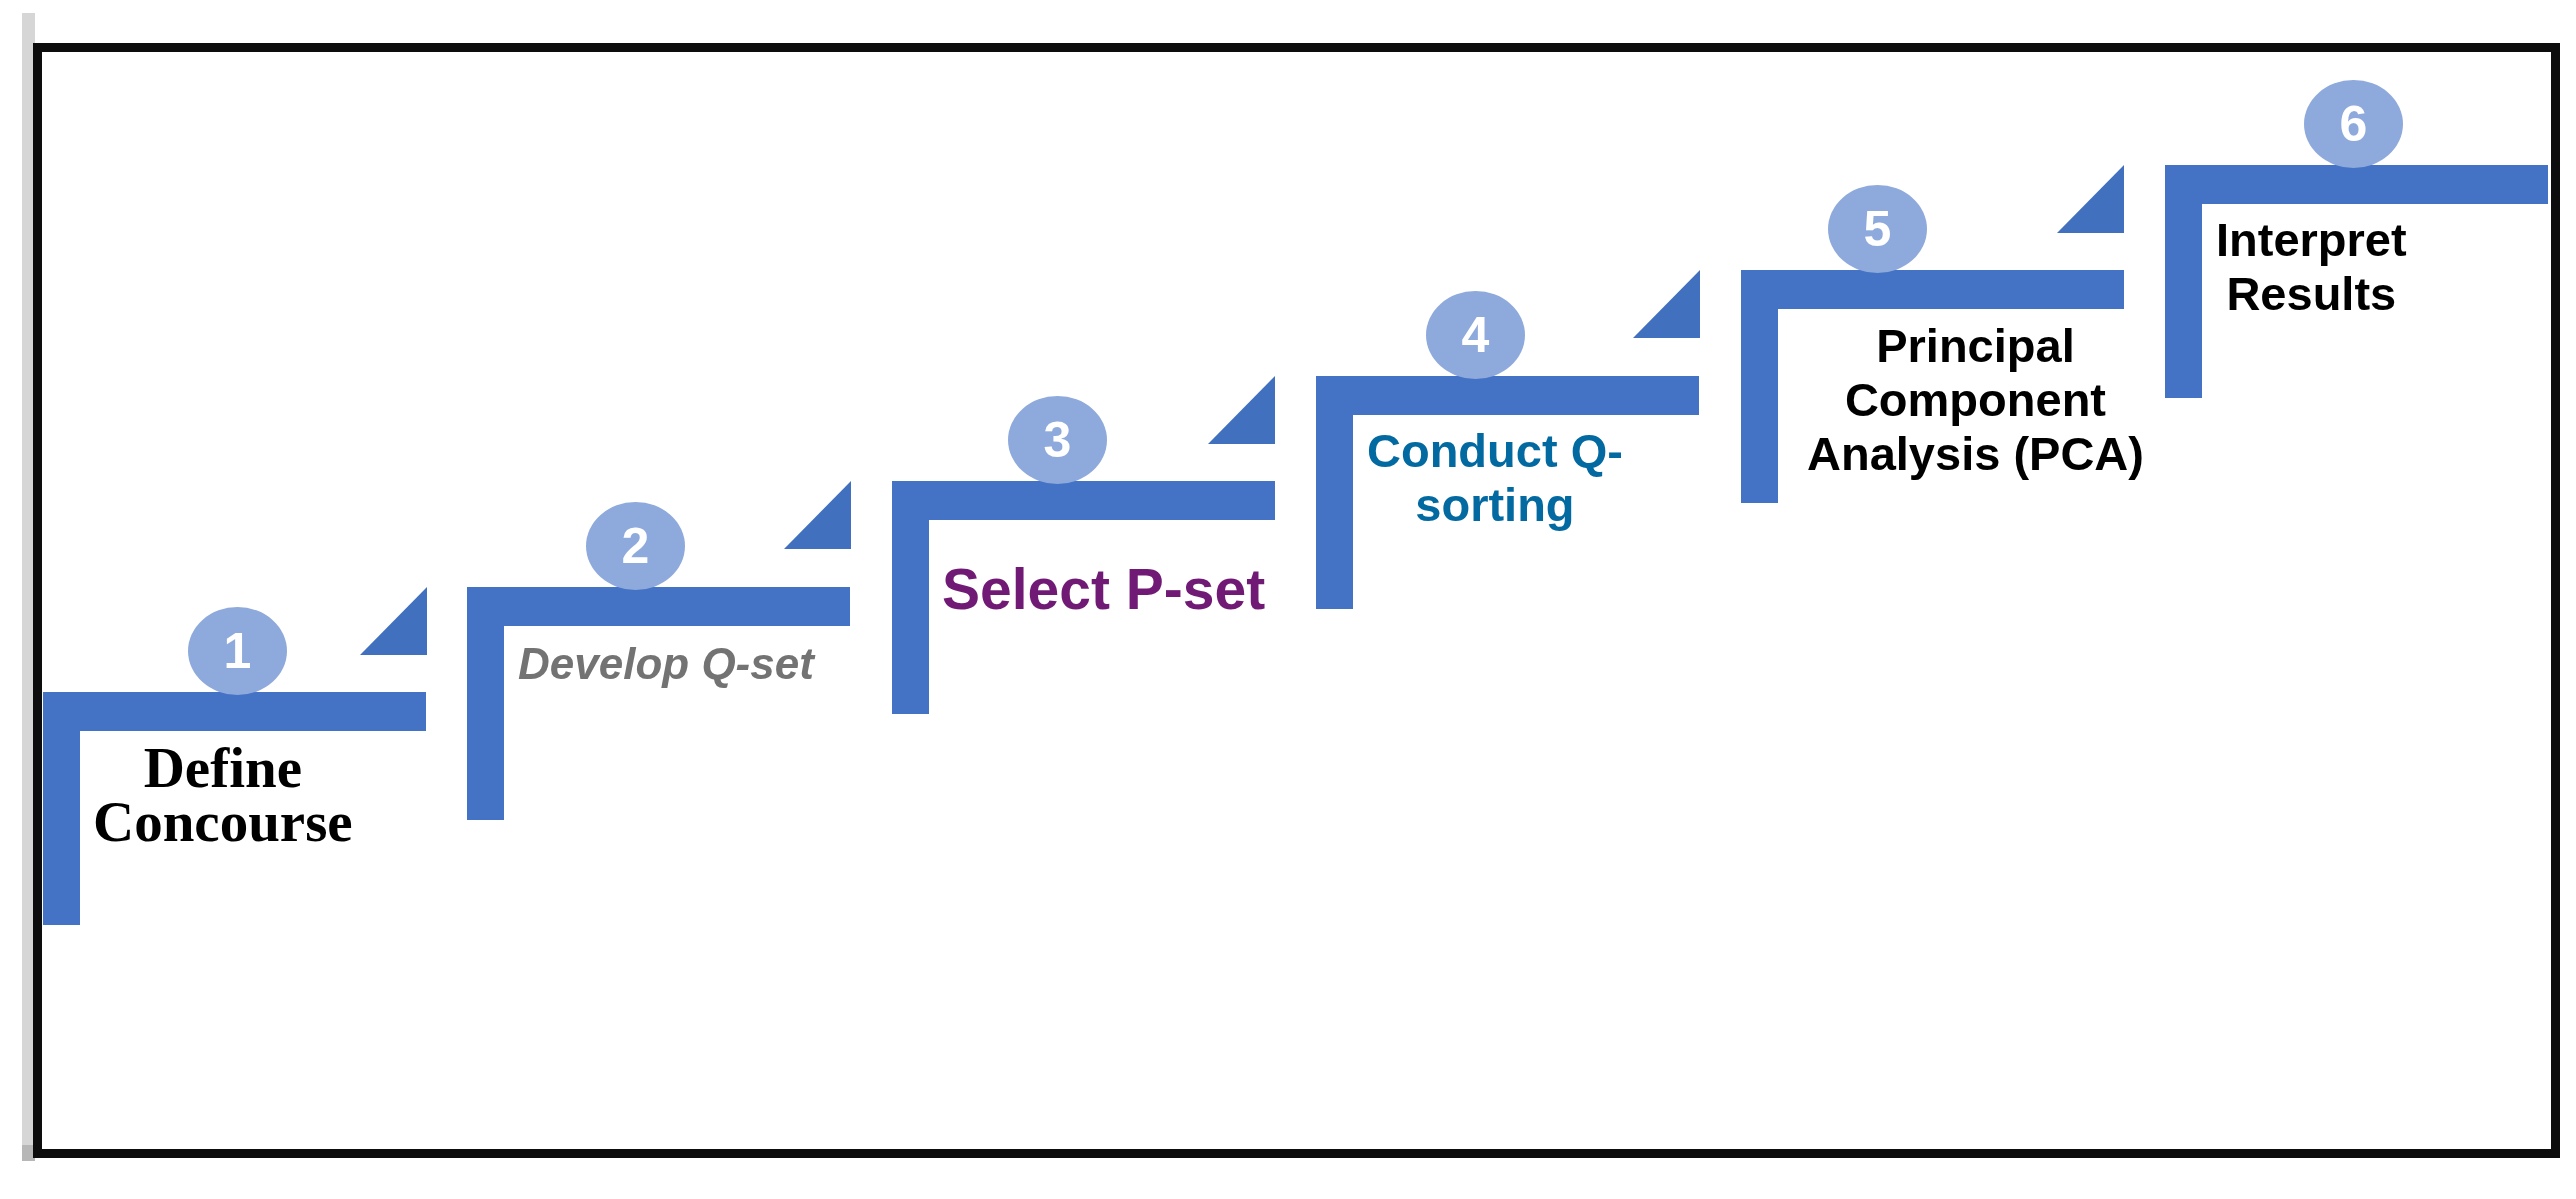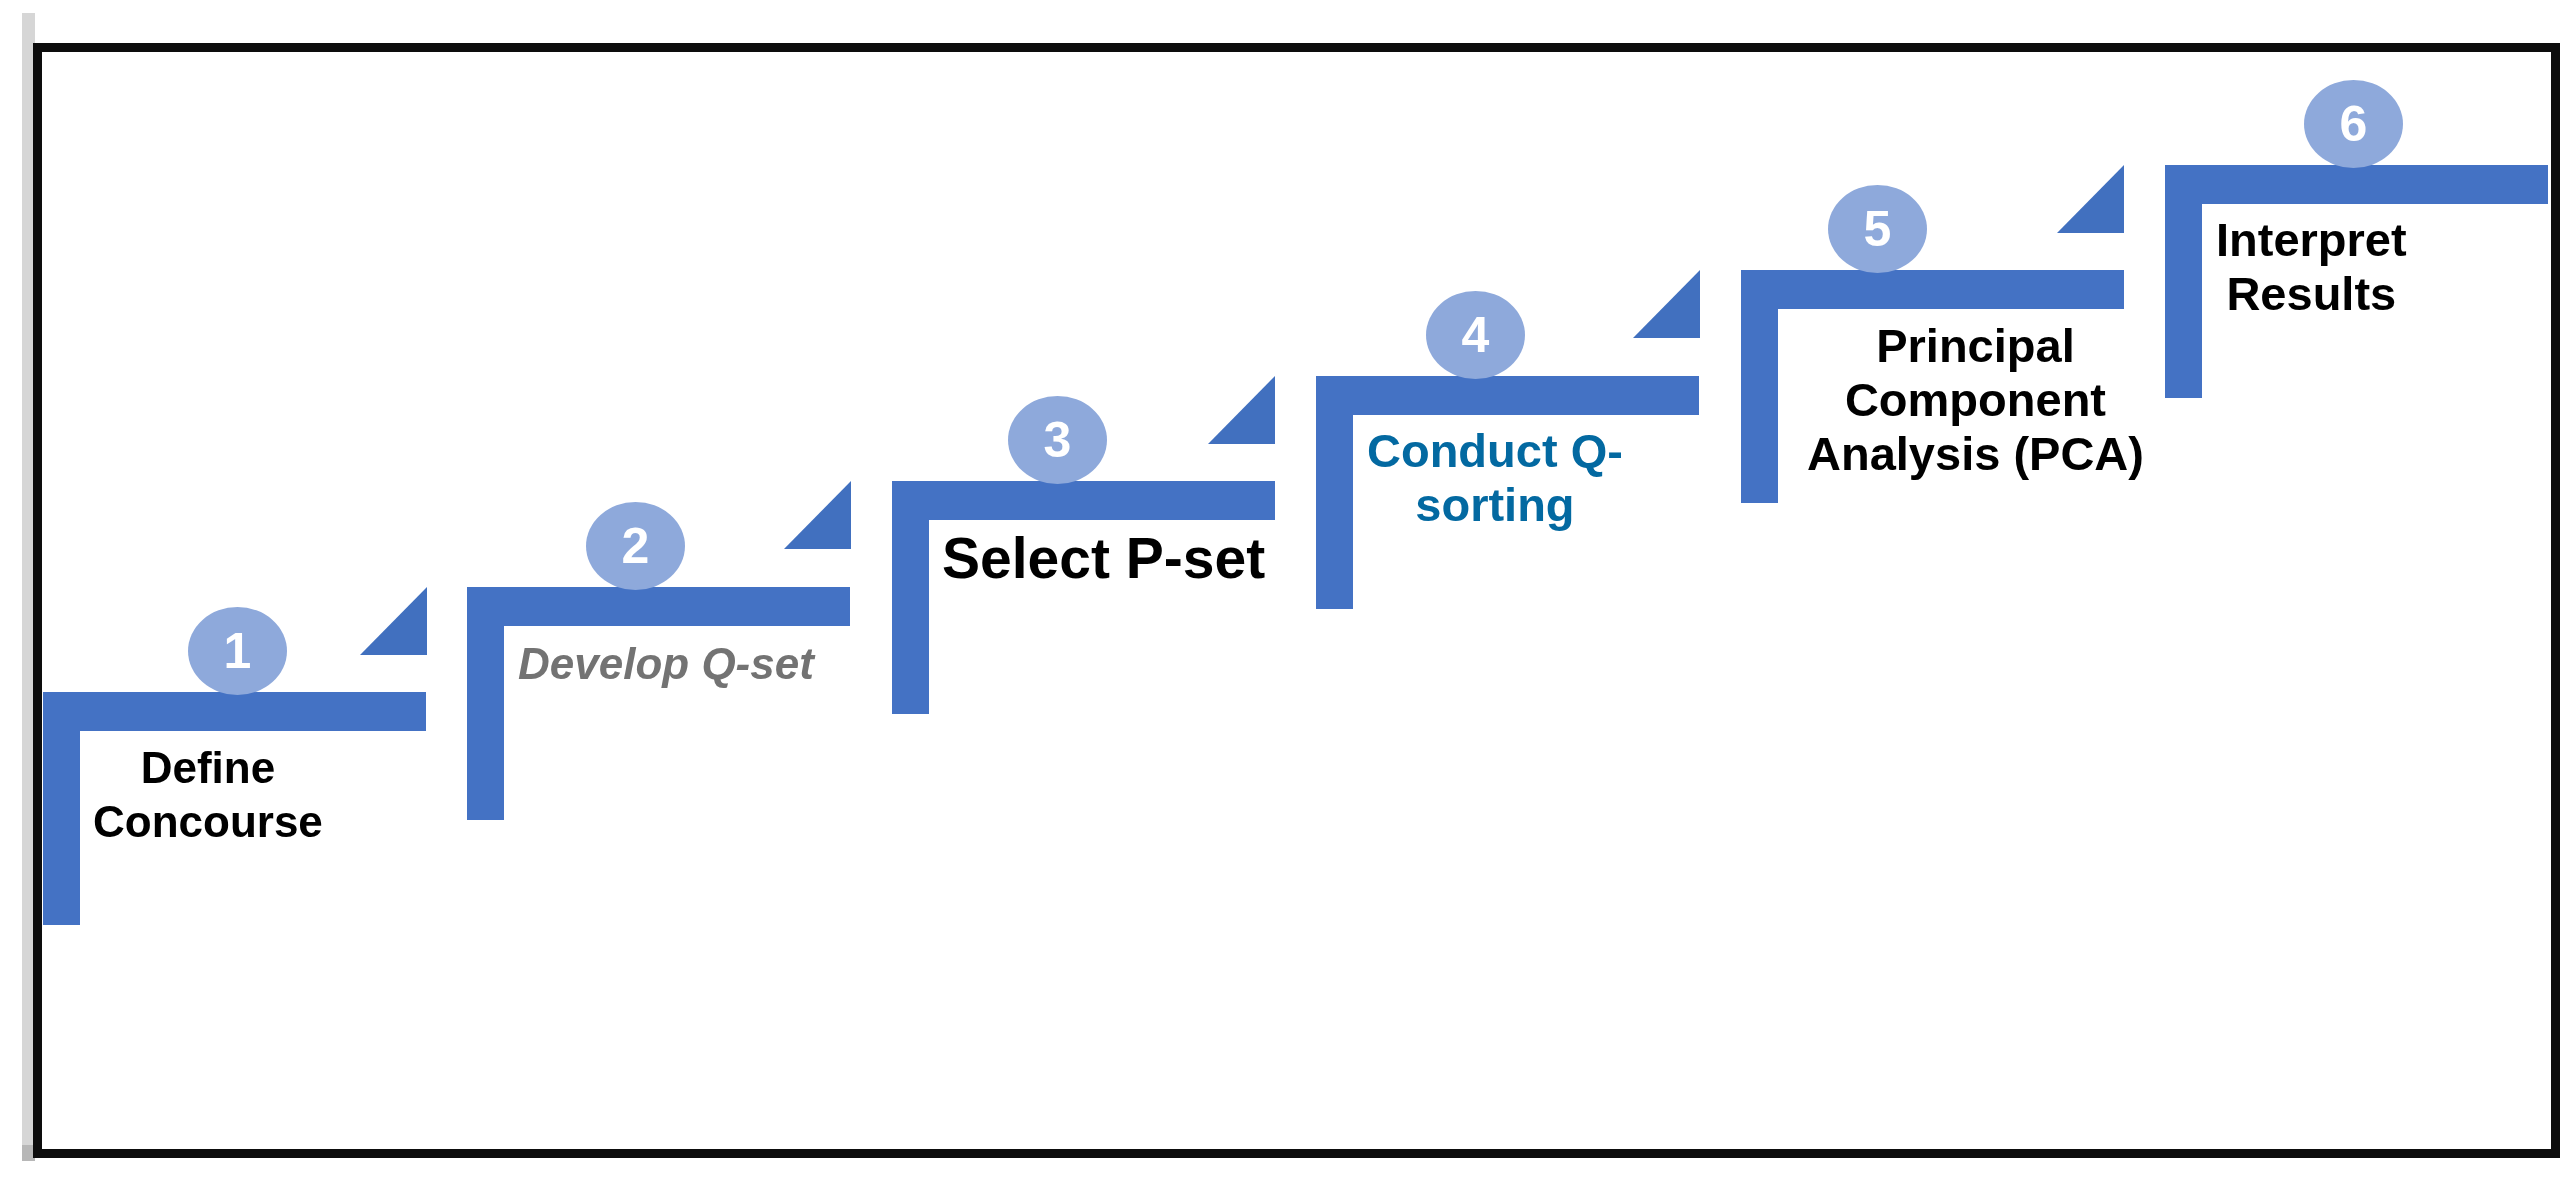--- a/index.html
+++ b/index.html
@@ -84,42 +84,42 @@
     <div class="strip-cap" style="background: rgb(183, 183, 183);"></div>
   </div>
   <div id="diagram-frame" style="border-color: rgb(13, 13, 13);"></div>
   <div id="steps-layer">
   <div class="step">
     <div class="step-hbar" style="left: 43px; top: 692px; width: 383px; background: rgb(68, 114, 196);"></div>
     <div class="step-vbar" style="left: 43px; top: 692px; height: 233px; background: rgb(68, 114, 196);"></div>
     <div class="step-badge" style="left: 188px; top: 607px; background: rgb(142, 169, 219); color: rgb(255, 255, 255);">
       <span class="badge-num">1</span>
     </div>
-    <div class="step-label" style="left: 93px; top: 741px; font-size: 44px; line-height: 54px; color: rgb(0, 0, 0);">Define
+    <div class="step-label" style="left: 93px; top: 741px; font-size: 57px; line-height: 54px; color: rgb(0, 0, 0); font-family: Liberation Serif, serif;">Define
 Concourse</div>
     <div class="step-triangle" style="left: 360px; top: 587px; background: rgb(65, 112, 191);"></div>
   </div>
 
   <div class="step">
     <div class="step-hbar" style="left: 467px; top: 587px; width: 383px; background: rgb(68, 114, 196);"></div>
     <div class="step-vbar" style="left: 467px; top: 587px; height: 233px; background: rgb(68, 114, 196);"></div>
     <div class="step-badge" style="left: 586px; top: 502px; background: rgb(142, 169, 219); color: rgb(255, 255, 255);">
       <span class="badge-num">2</span>
     </div>
     <div class="step-label" style="left: 518px; top: 631px; font-size: 44px; line-height: 66px; color: #737373; font-style: italic;">Develop Q-set</div>
     <div class="step-triangle" style="left: 784px; top: 481px; background: rgb(65, 112, 191);"></div>
   </div>
 
   <div class="step">
     <div class="step-hbar" style="left: 892px; top: 481px; width: 383px; background: rgb(68, 114, 196);"></div>
     <div class="step-vbar" style="left: 892px; top: 481px; height: 233px; background: rgb(68, 114, 196);"></div>
     <div class="step-badge" style="left: 1008px; top: 396px; background: rgb(142, 169, 219); color: rgb(255, 255, 255);">
       <span class="badge-num">3</span>
     </div>
-    <div class="step-label" style="left: 942px; top: 525px; font-size: 57px; line-height: 66px; color: #000000;">Select P-set</div>
+    <div class="step-label" style="left: 942px; top: 556px; font-size: 57px; line-height: 66px; color: #701a75;">Select P-set</div>
     <div class="step-triangle" style="left: 1208px; top: 376px; background: rgb(65, 112, 191);"></div>
   </div>
 
   <div class="step">
     <div class="step-hbar" style="left: 1316px; top: 376px; width: 383px; background: rgb(68, 114, 196);"></div>
     <div class="step-vbar" style="left: 1316px; top: 376px; height: 233px; background: rgb(68, 114, 196);"></div>
     <div class="step-badge" style="left: 1426px; top: 291px; background: rgb(142, 169, 219); color: rgb(255, 255, 255);">
       <span class="badge-num">4</span>
     </div>
     <div class="step-label" style="left: 1367px; top: 424px; font-size: 47px; line-height: 54px; color: #0369a1;">Conduct Q-

